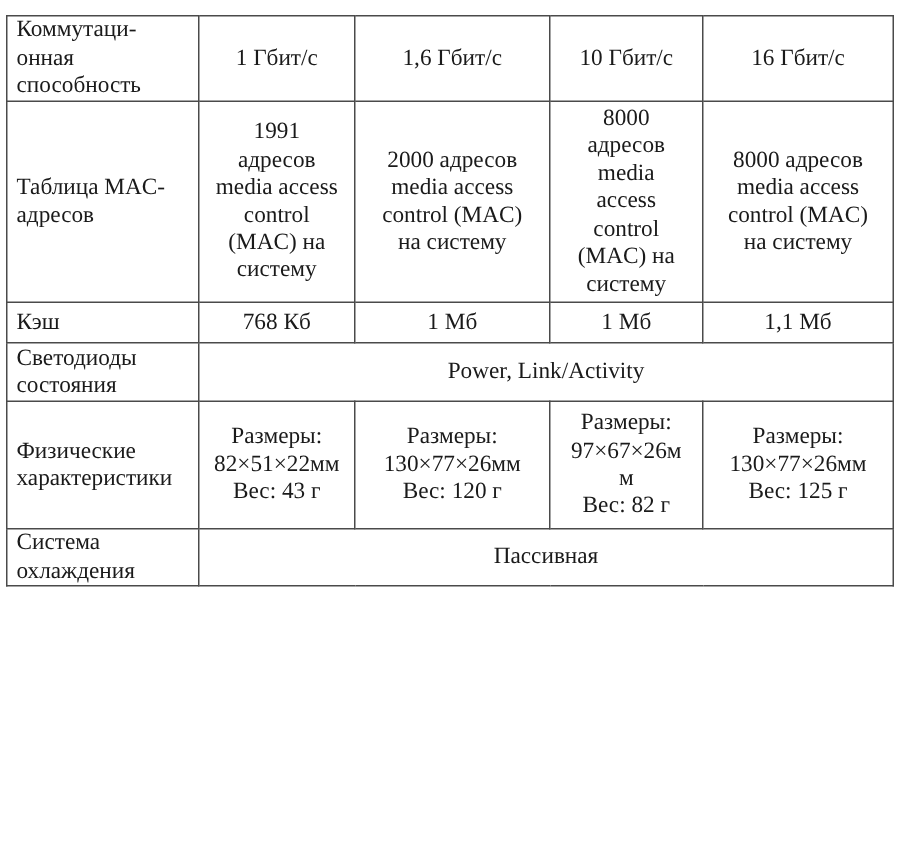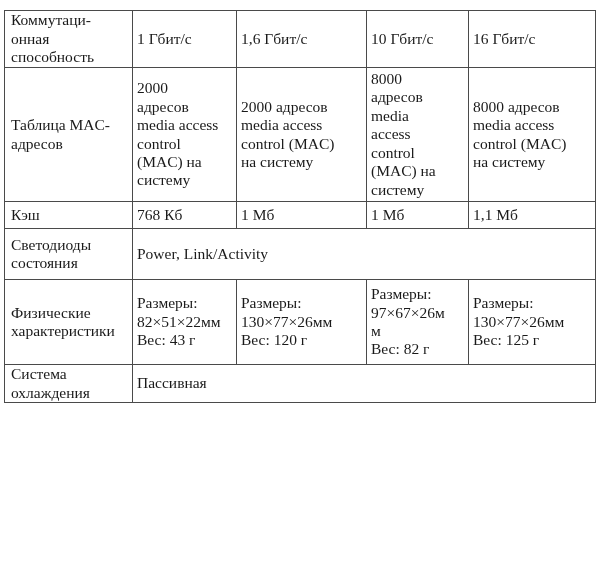--- a/index.html
+++ b/index.html
@@ -22,38 +22,38 @@
     width: 591px;
     border-collapse: collapse;
     table-layout: fixed;
     font-size: 15.5px;
     line-height: 18.4px;
   }
   table.spec td {
     border: 1.5px solid #4a4a4a;
     padding: 0 4px;
     vertical-align: middle;
-    text-align: left;
+    text-align: center;
     overflow: hidden;
   }
   table.spec td.label {
     text-align: left;
     padding-left: 6px;
   }
   .ml { white-space: pre-line; }
   col.c0 { width: 128px; }
   col.c1 { width: 104px; }
   col.c2 { width: 130px; }
   col.c3 { width: 102px; }
   col.c4 { width: 127px; }
   tr.r0 { height: 57px; }
   tr.r1 { height: 134px; }
   tr.r2 { height: 27px; margin-left: 44px; }
   tr.r3 { height: 58px; }
-  tr.r4 { height: 51px; }
+  tr.r4 { height: 39px; }
   tr.r5 { height: 67px; }
   tr.r6 { height: 85px; }
   tr.r7 { height: 28px; }
   tr.r8 { height: 38px; }
 </style>
 </head>
 <body>
 
 <table class="spec">
   <colgroup>
@@ -69,21 +69,21 @@
 онная
 способность</td>
       <td class="ml">1 Гбит/с</td>
       <td class="ml">1,6 Гбит/с</td>
       <td class="ml">10 Гбит/с</td>
       <td class="ml">16 Гбит/с</td>
     </tr>
     <tr class="r1">
       <td class="label ml">Таблица MAC-
 адресов</td>
-      <td class="ml">2000
+      <td class="ml">1991
 адресов
 media access
 control
 (MAC) на
 систему</td>
       <td class="ml">2000 адресов
 media access
 control (MAC)
 на систему</td>
       <td class="ml">8000

